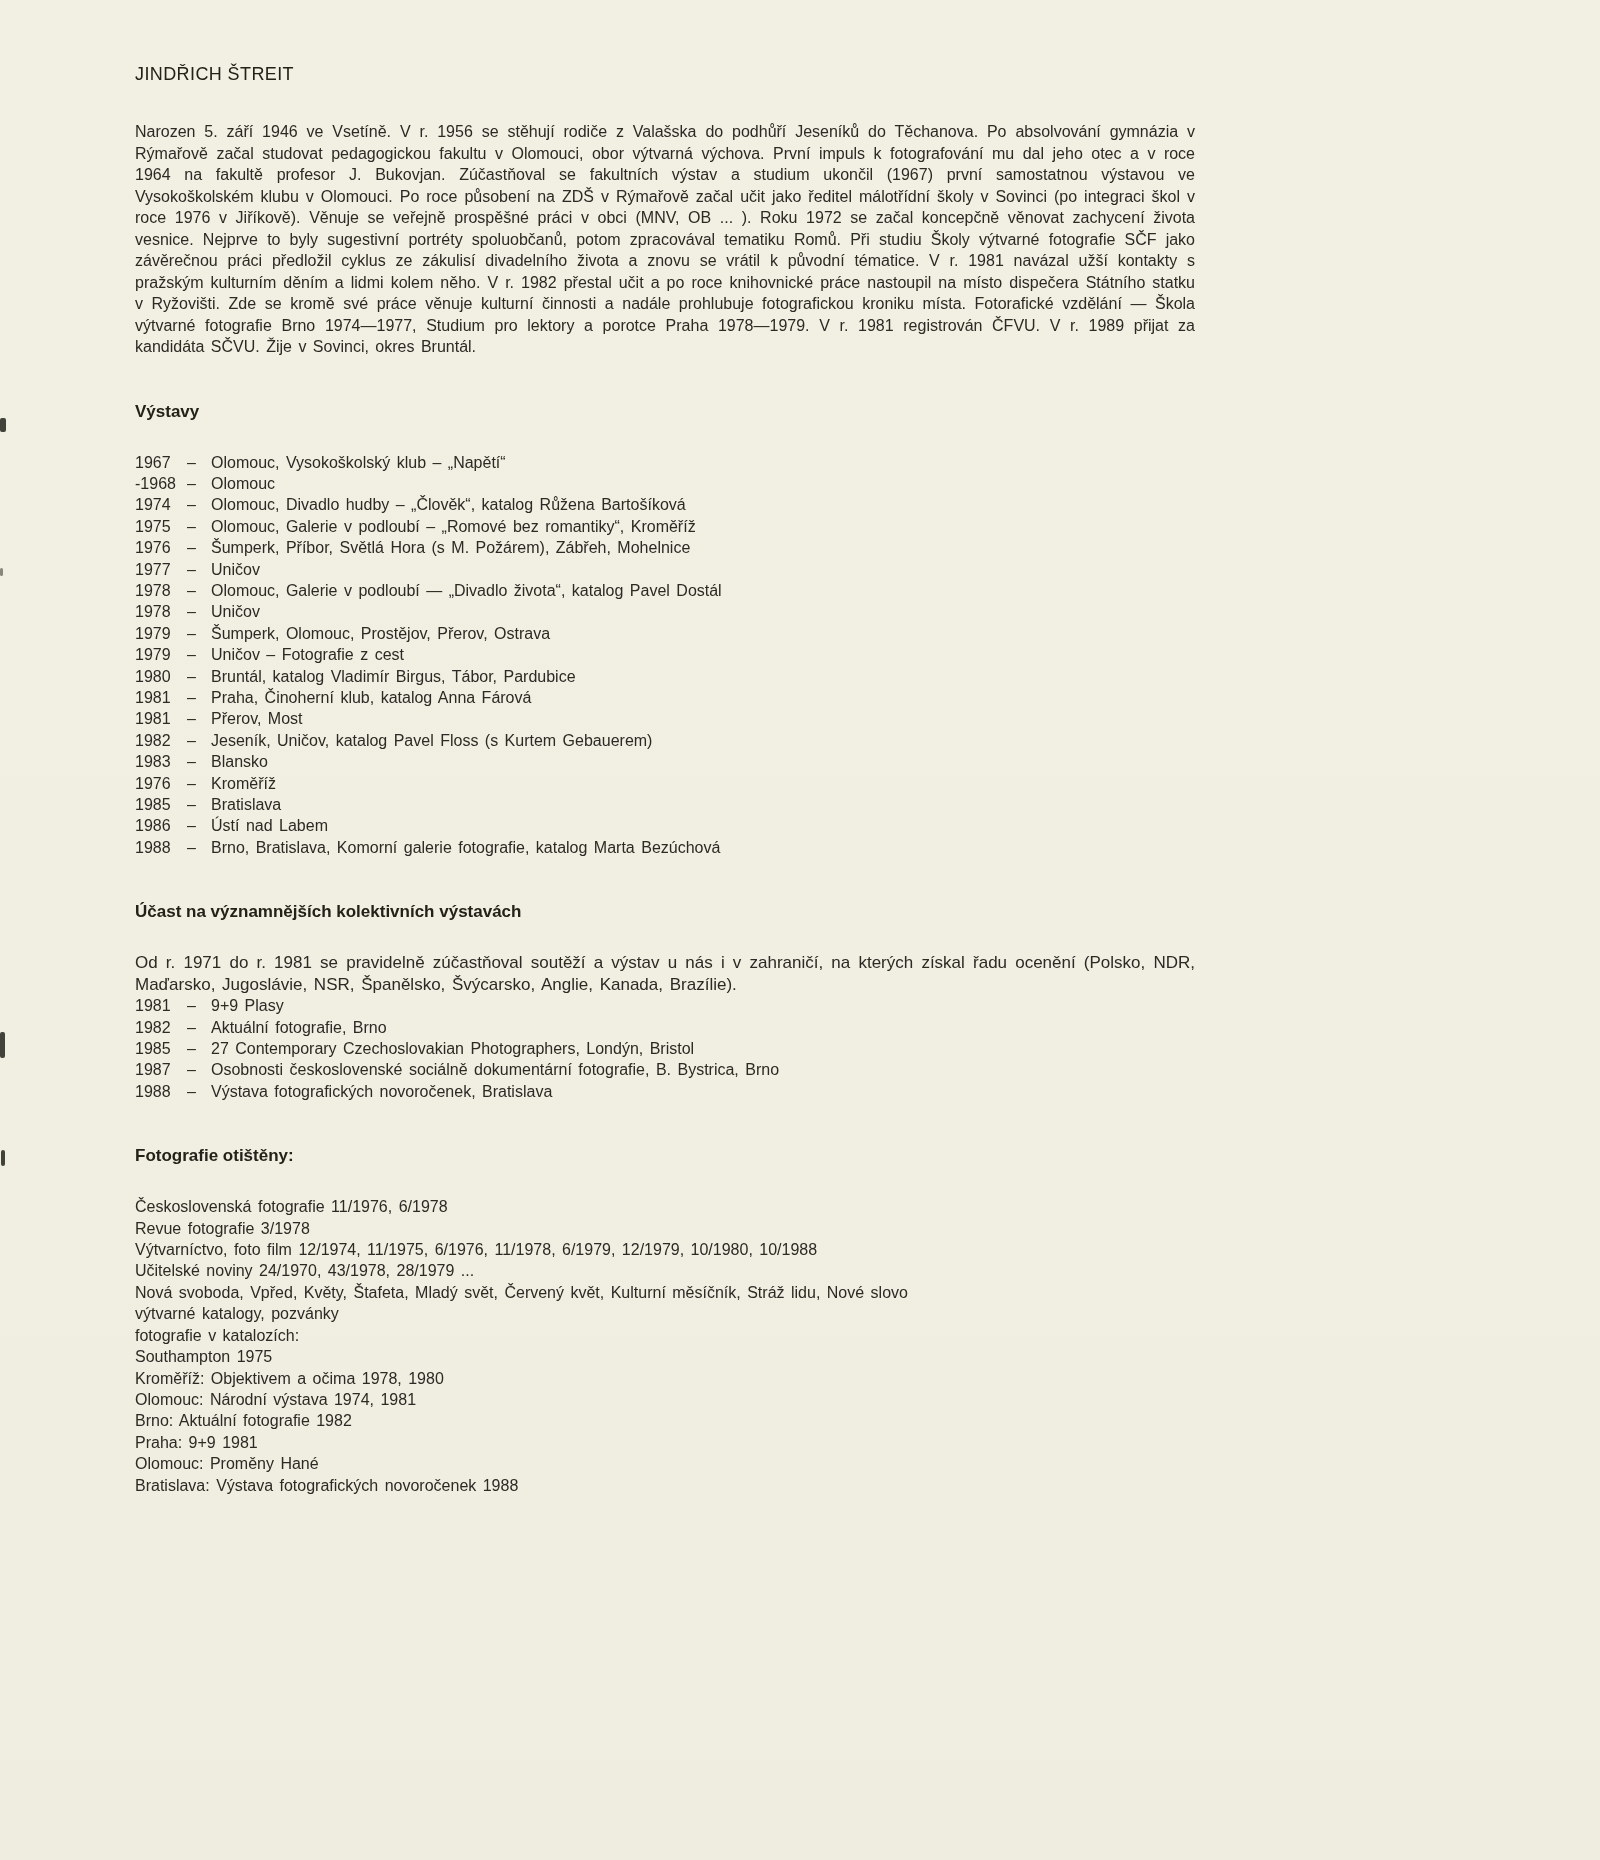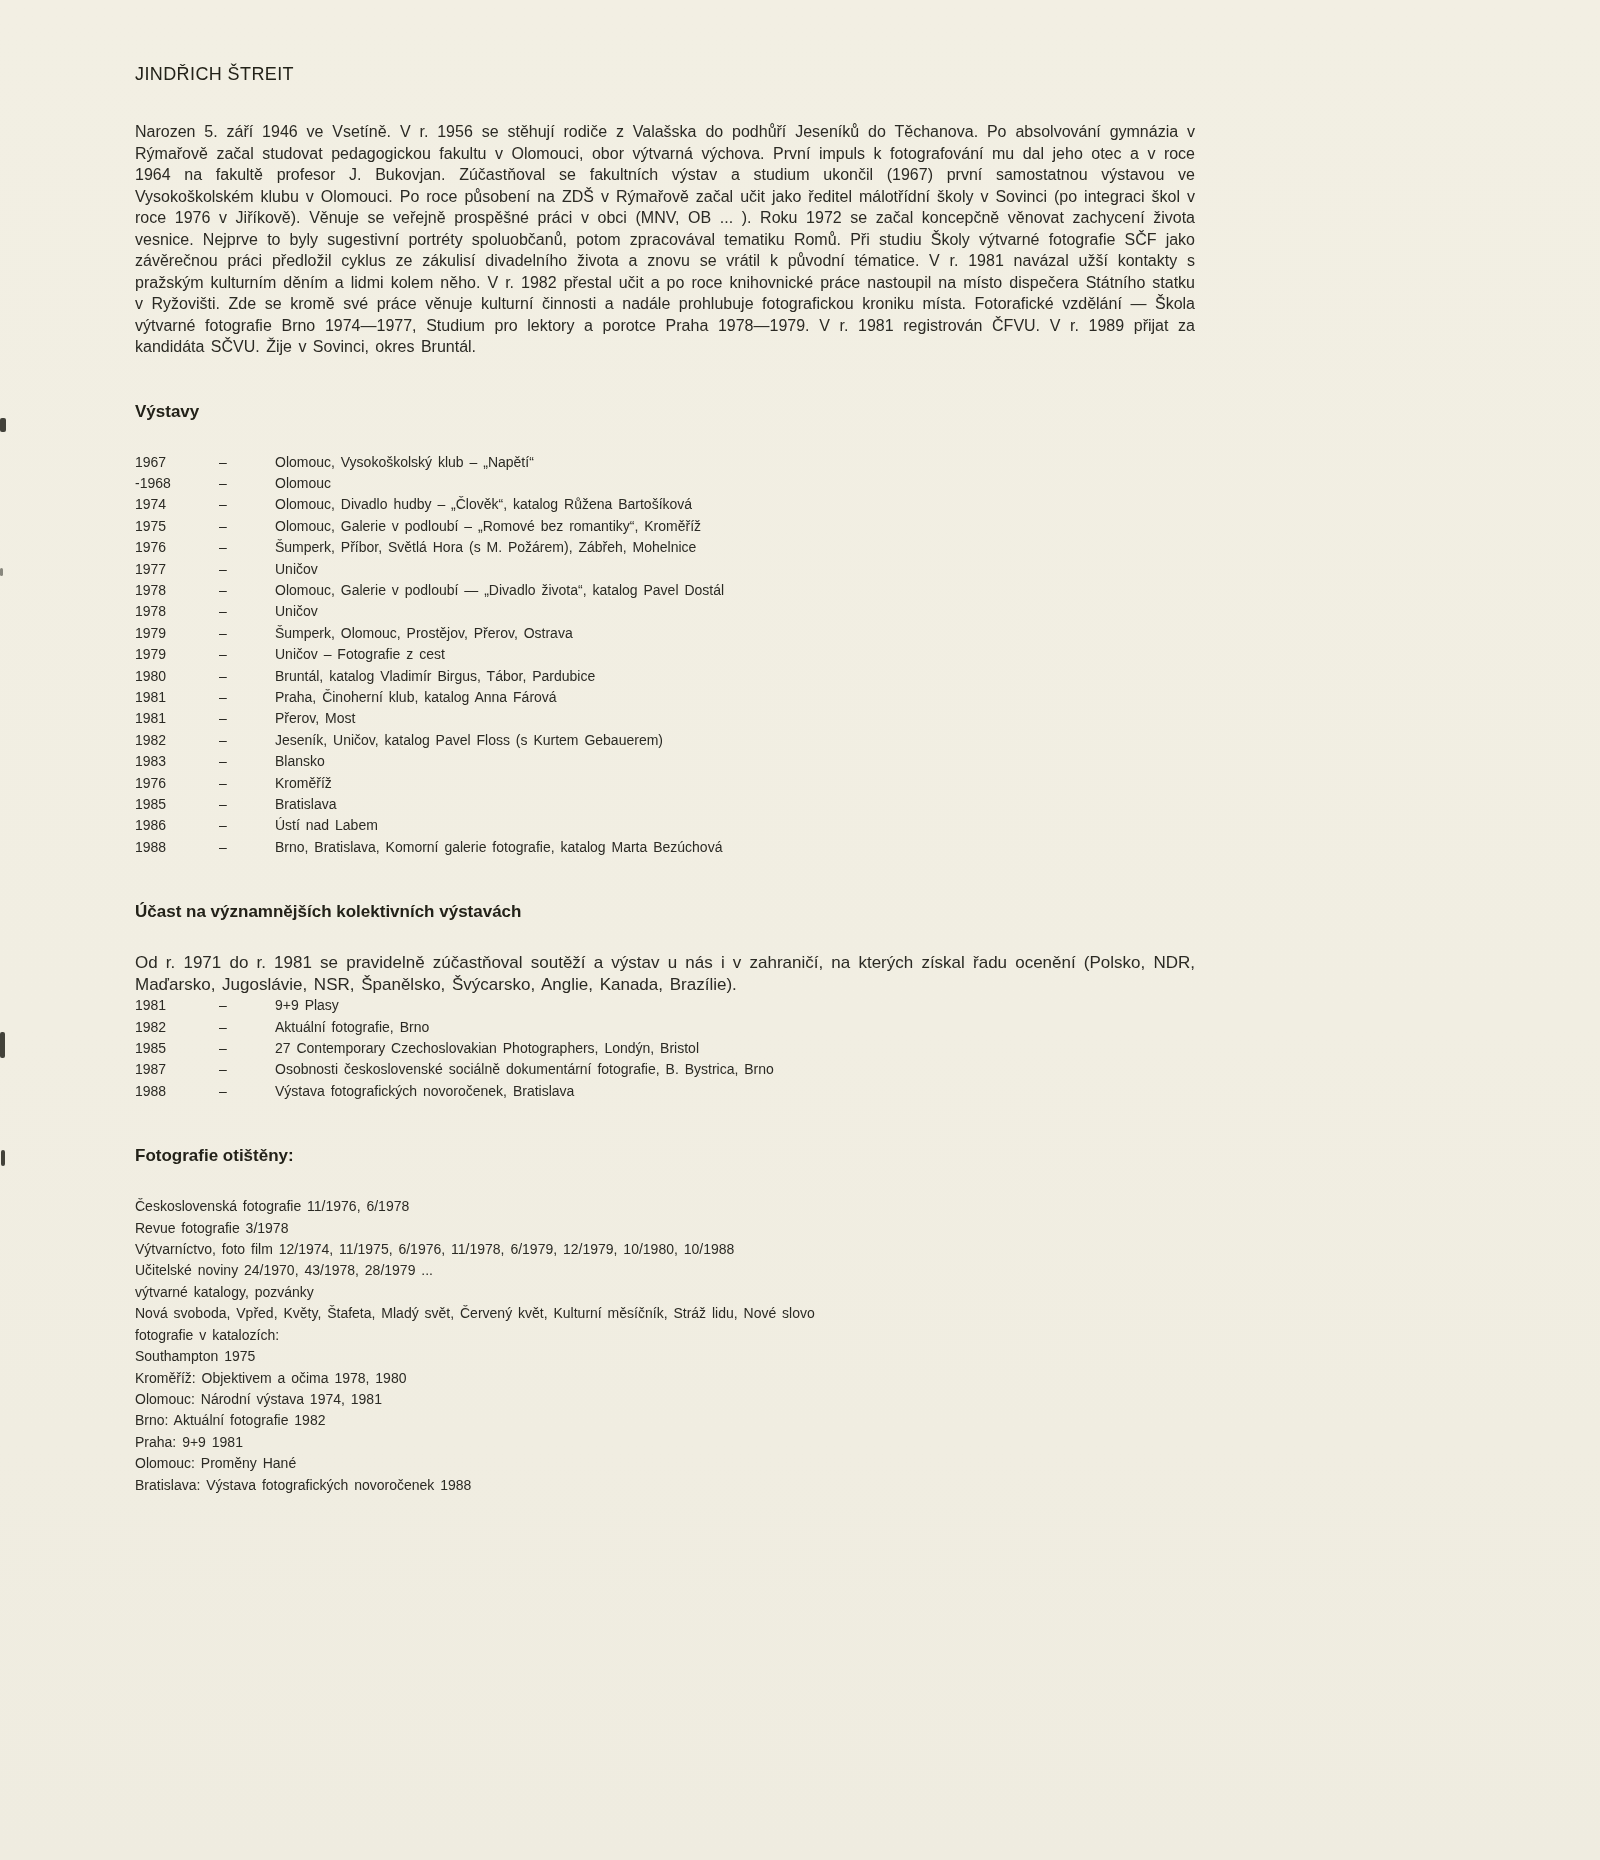--- a/index.html
+++ b/index.html
@@ -49,24 +49,23 @@
     line-height: 21.5px;
     text-align: justify;
     margin: 0;
     word-spacing: 2px;
   }
   .list {
     margin: 0;
   }
   .row {
     display: flex;
-    font-size: 14px;
+    font-size: 16px;
     line-height: 21.4px;
     word-spacing: 2px;
-    gap: 32px;
   }
   .row .li-year {
     flex: 0 0 52px;
     white-space: nowrap;
   }
   .row .li-dash {
     flex: 0 0 24px;
   }
   .row .li-text {
     flex: 1 1 auto;
@@ -270,25 +269,25 @@
 
           <div class="row">
             <span class="li-text">Výtvarníctvo, foto film 12/1974, 11/1975, 6/1976, 11/1978, 6/1979, 12/1979, 10/1980, 10/1988</span>
           </div>
 
           <div class="row">
             <span class="li-text">Učitelské noviny 24/1970, 43/1978, 28/1979 ...</span>
           </div>
 
           <div class="row">
+            <span class="li-text">Nová svoboda, Vpřed, Květy, Štafeta, Mladý svět, Červený květ, Kulturní měsíčník, Stráž lidu, Nové slovo</span>
+          </div>
+
+          <div class="row">
             <span class="li-text">výtvarné katalogy, pozvánky</span>
-          </div>
-
-          <div class="row">
-            <span class="li-text">Nová svoboda, Vpřed, Květy, Štafeta, Mladý svět, Červený květ, Kulturní měsíčník, Stráž lidu, Nové slovo</span>
           </div>
 
           <div class="row">
             <span class="li-text">fotografie v katalozích:</span>
           </div>
 
           <div class="row">
             <span class="li-text">Southampton 1975</span>
           </div>
 

